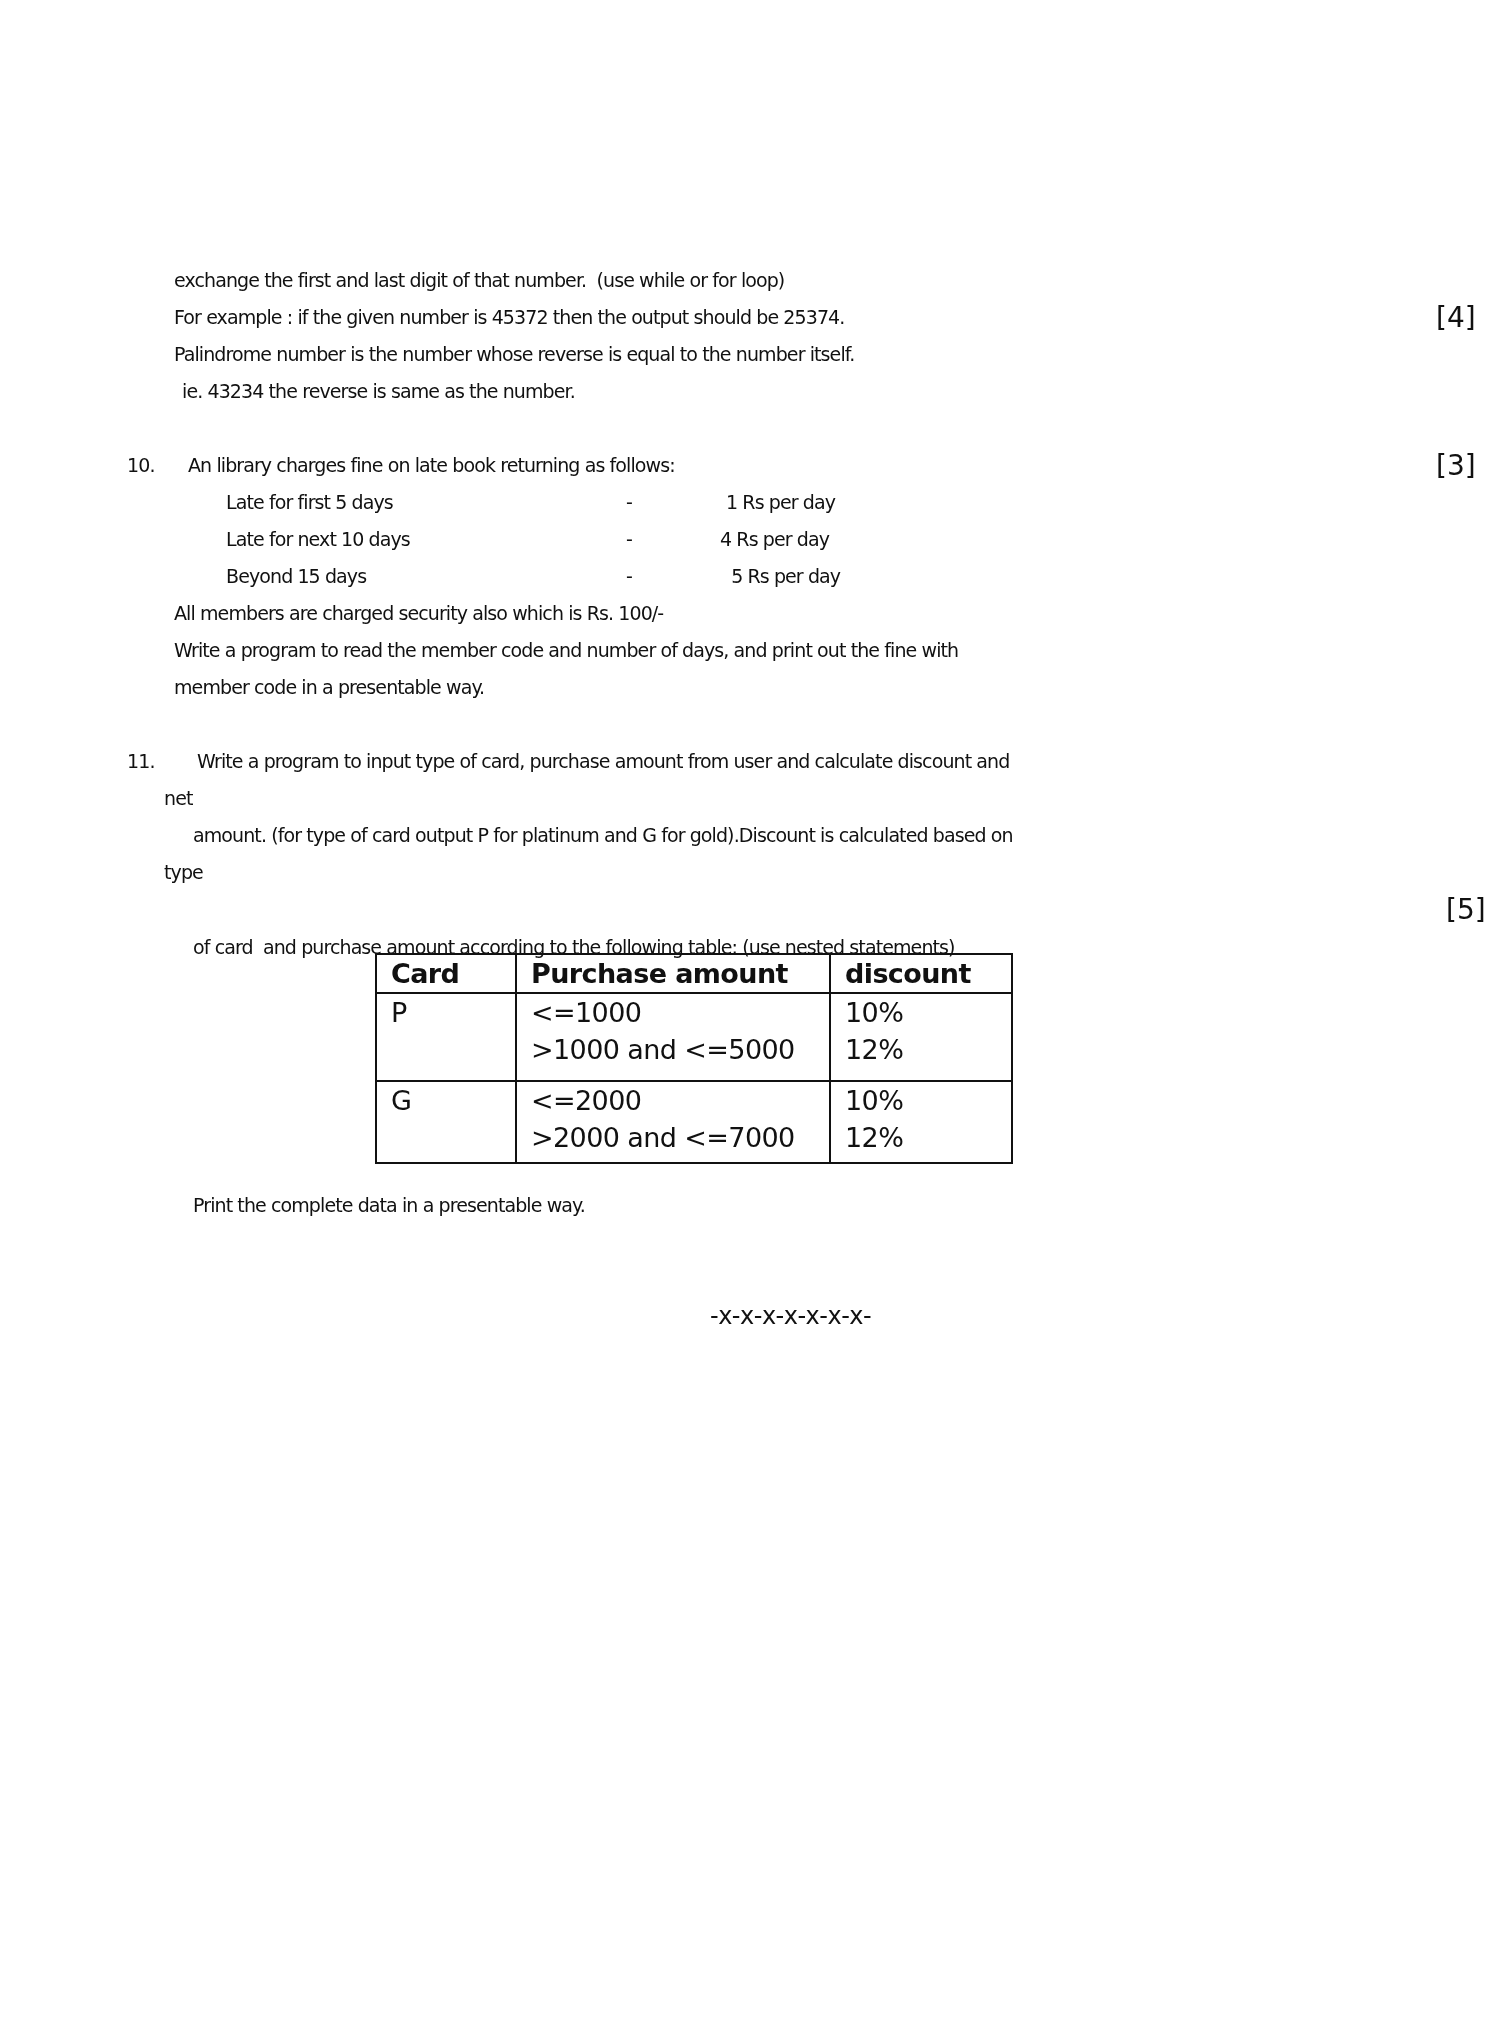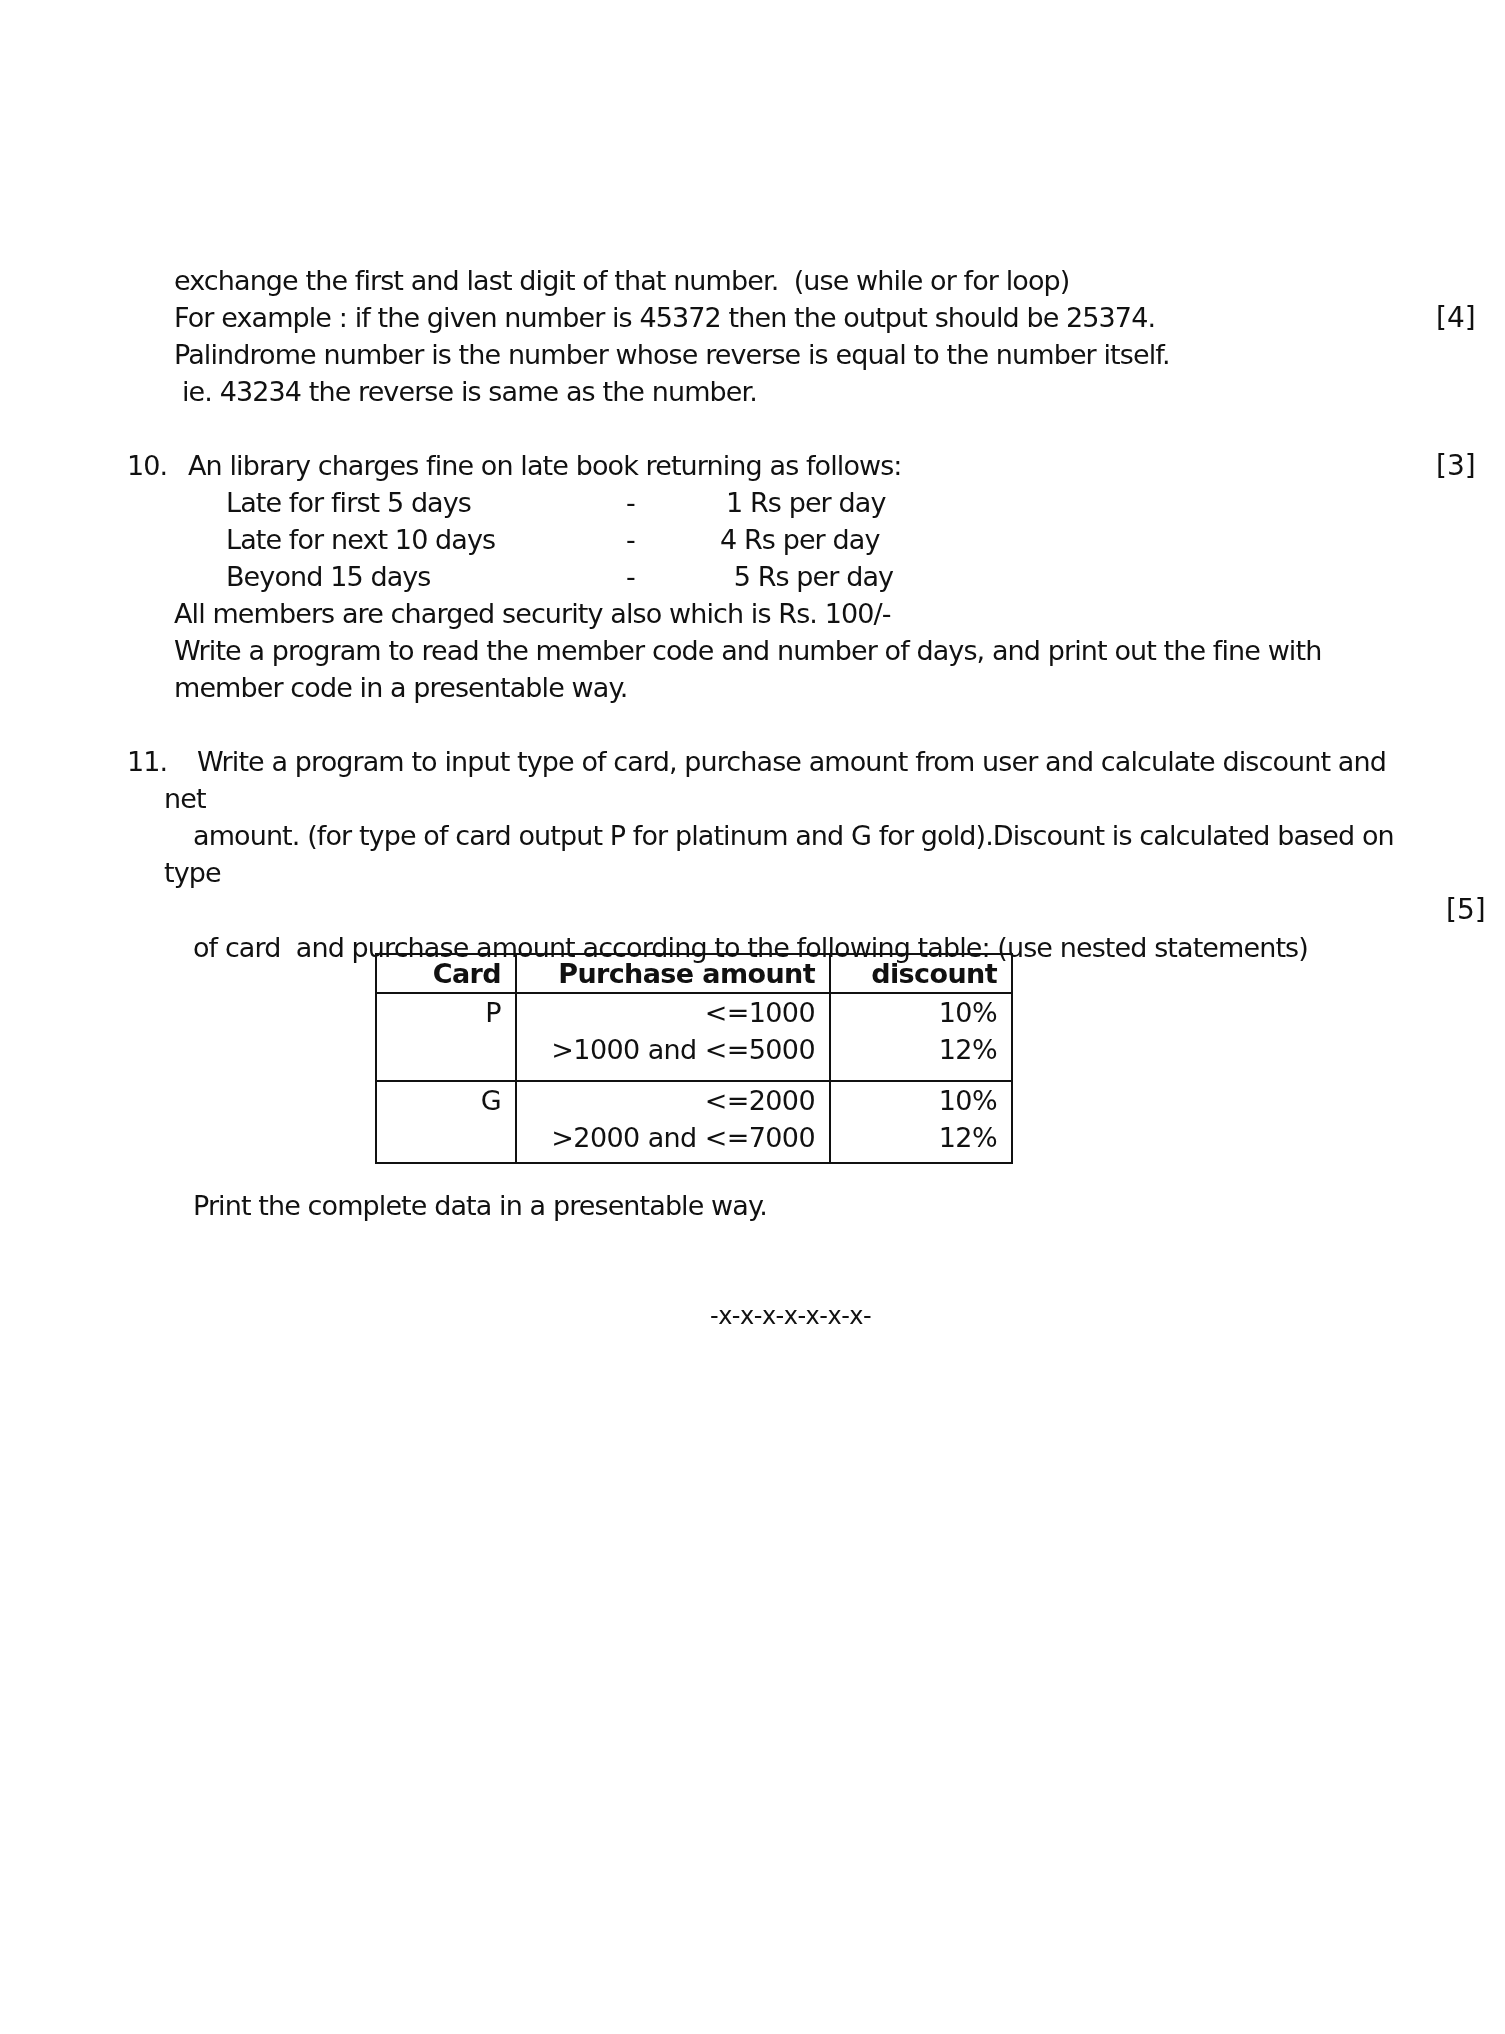--- a/index.html
+++ b/index.html
@@ -1,24 +1,24 @@
 <!DOCTYPE html>
 <html><head>
 <meta charset="utf-8">
 <style>
   html, body { margin: 0; padding: 0; background: #ffffff; }
   body { width: 1505px; height: 2034px; position: relative; overflow: hidden;
          font-family: "DejaVu Sans", sans-serif; color: #111111; }
-  .ln { position: absolute; white-space: pre; font-size: 27px; line-height: 37px;
+  .ln { position: absolute; white-space: pre; font-size: 19px; line-height: 37px;
         letter-spacing: -0.9px; }
   .mark { position: absolute; white-space: pre; font-size: 28px; line-height: 37px; }
   table.disc { position: absolute; left: 375px; top: 953px; border-collapse: collapse;
                font-size: 27px; letter-spacing: -0.6px; }
   table.disc td, table.disc th { border: 2.5px solid #111; vertical-align: top;
-               text-align: right; padding: 0 14px; line-height: 37px; }
+               text-align: left; padding: 0 14px; line-height: 37px; }
   table.disc th { font-weight: bold; height: 36px; }
   .col1 { width: 110px; }
   .col2 { width: 284px; }
   .col3 { width: 152px; }
   .row-p td { height: 86px; }
   .row-g td { height: 80px; padding-top: 6px; }
   .cellline { display: block; white-space: pre; }
   .footer-mark { position: absolute; left: 710px; top: 1302px; font-size: 24px;
                  letter-spacing: -0.5px; white-space: pre; }
 </style>

